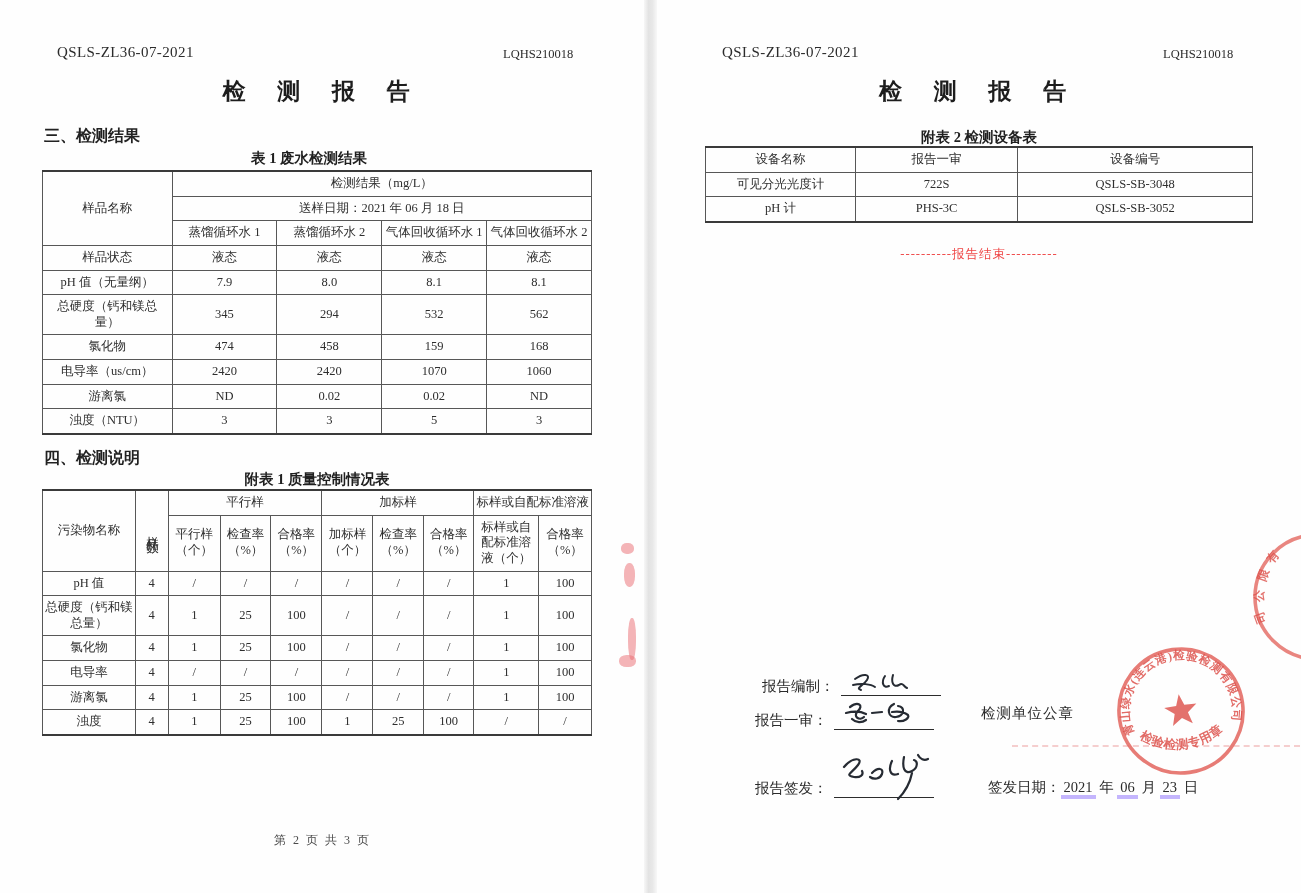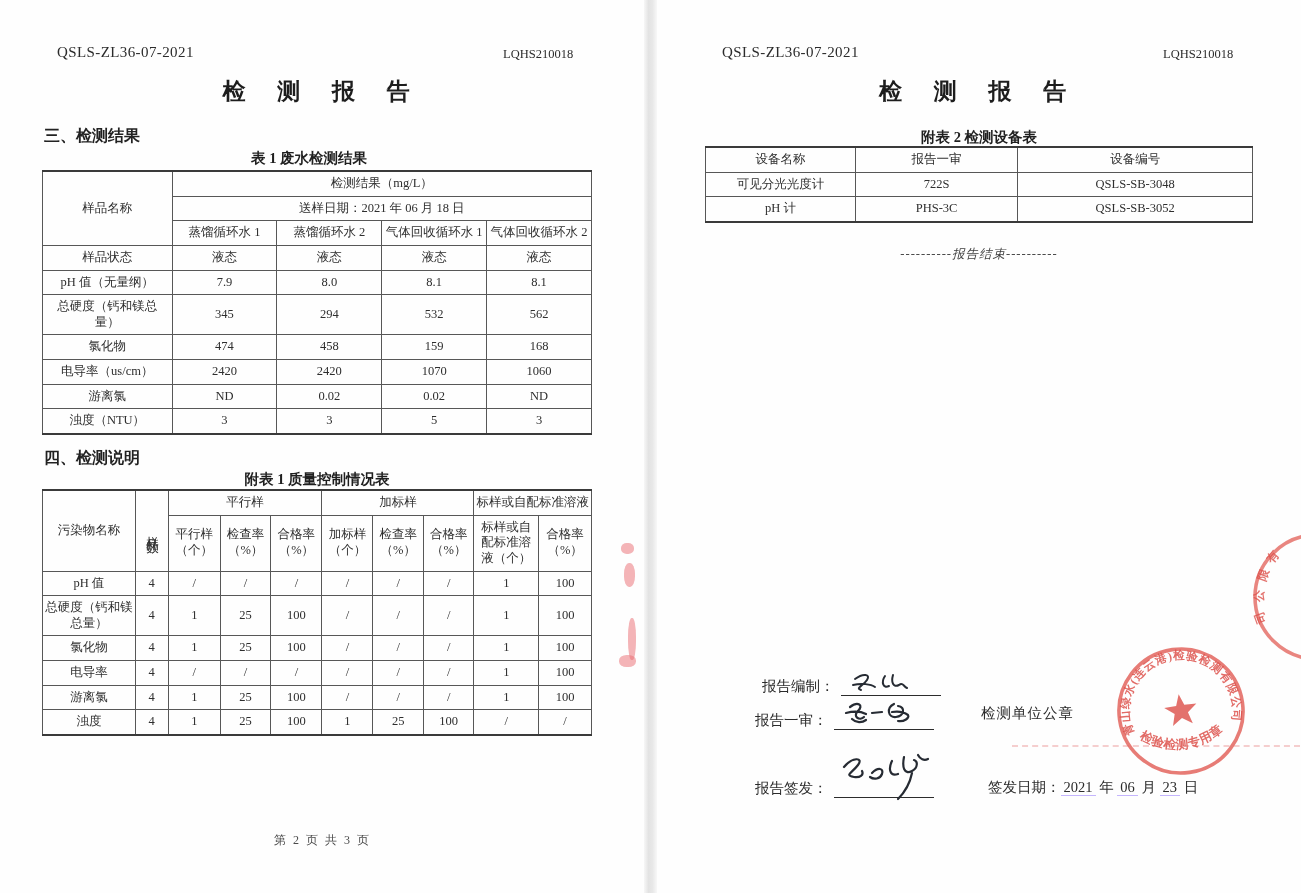--- a/index.html
+++ b/index.html
@@ -12,29 +12,29 @@
   .report-no{font-size:12.5px;color:#2b2b2b;}
   .page-title{font-size:23px;font-weight:bold;letter-spacing:13px;text-align:center;color:#1d1d1d;}
   .section-title{font-size:16px;font-weight:bold;color:#222;}
   .table-title{font-size:14.5px;font-weight:bold;text-align:center;color:#1f1f1f;}
   table{border-collapse:collapse;table-layout:fixed;}
   th,td{border:1px solid #575757;text-align:center;vertical-align:middle;
         font-weight:normal;font-size:12.5px;color:#2e2e2e;padding:4px 2px;line-height:1.25;}
   table.rpt{border-top:2.5px solid #3a3a3a;border-bottom:2.5px solid #3a3a3a;}
   .vertical{writing-mode:vertical-rl;text-orientation:upright;letter-spacing:3px;padding:4px 0;}
   .footer{font-size:12px;letter-spacing:2px;text-align:center;color:#4a4a4a;}
-  .end-marker{font-size:12.5px;text-align:center;color:#404040;letter-spacing:1px;font-style:italic;}
+  .end-marker{font-size:12.5px;text-align:center;color:#ef4444;letter-spacing:1px;}
   .sig-row{display:flex;align-items:flex-end;height:28px;}
   .sig-label{font-size:14.5px;color:#2b2b2b;white-space:nowrap;}
   .sig-line{display:inline-block;position:relative;width:100px;height:28px;
             border-bottom:1.5px solid #2c2c2c;margin-left:6px;}
   .sig-line svg{position:absolute;left:0;bottom:-4px;}
   .seal-caption{font-size:14.5px;color:#2b2b2b;letter-spacing:1px;}
   .issue-date{font-size:14.5px;color:#2b2b2b;}
-  .u{border-bottom:1px solid #c4b5fd;padding:0 3px;}
+  .u{border-bottom:4px solid #c4b5fd;padding:0 3px;}
   .bleed{position:absolute;background:rgba(233,105,112,.5);border-radius:45%;filter:blur(.6px);}
   .red-smear{position:absolute;border-top:2px dashed rgba(224,96,96,.30);}
   .stamp-wrap{position:absolute;}
   .partial-clip{position:absolute;overflow:hidden;}
 </style>
 </head>
 <body>
 
 <div class="scan">
 

